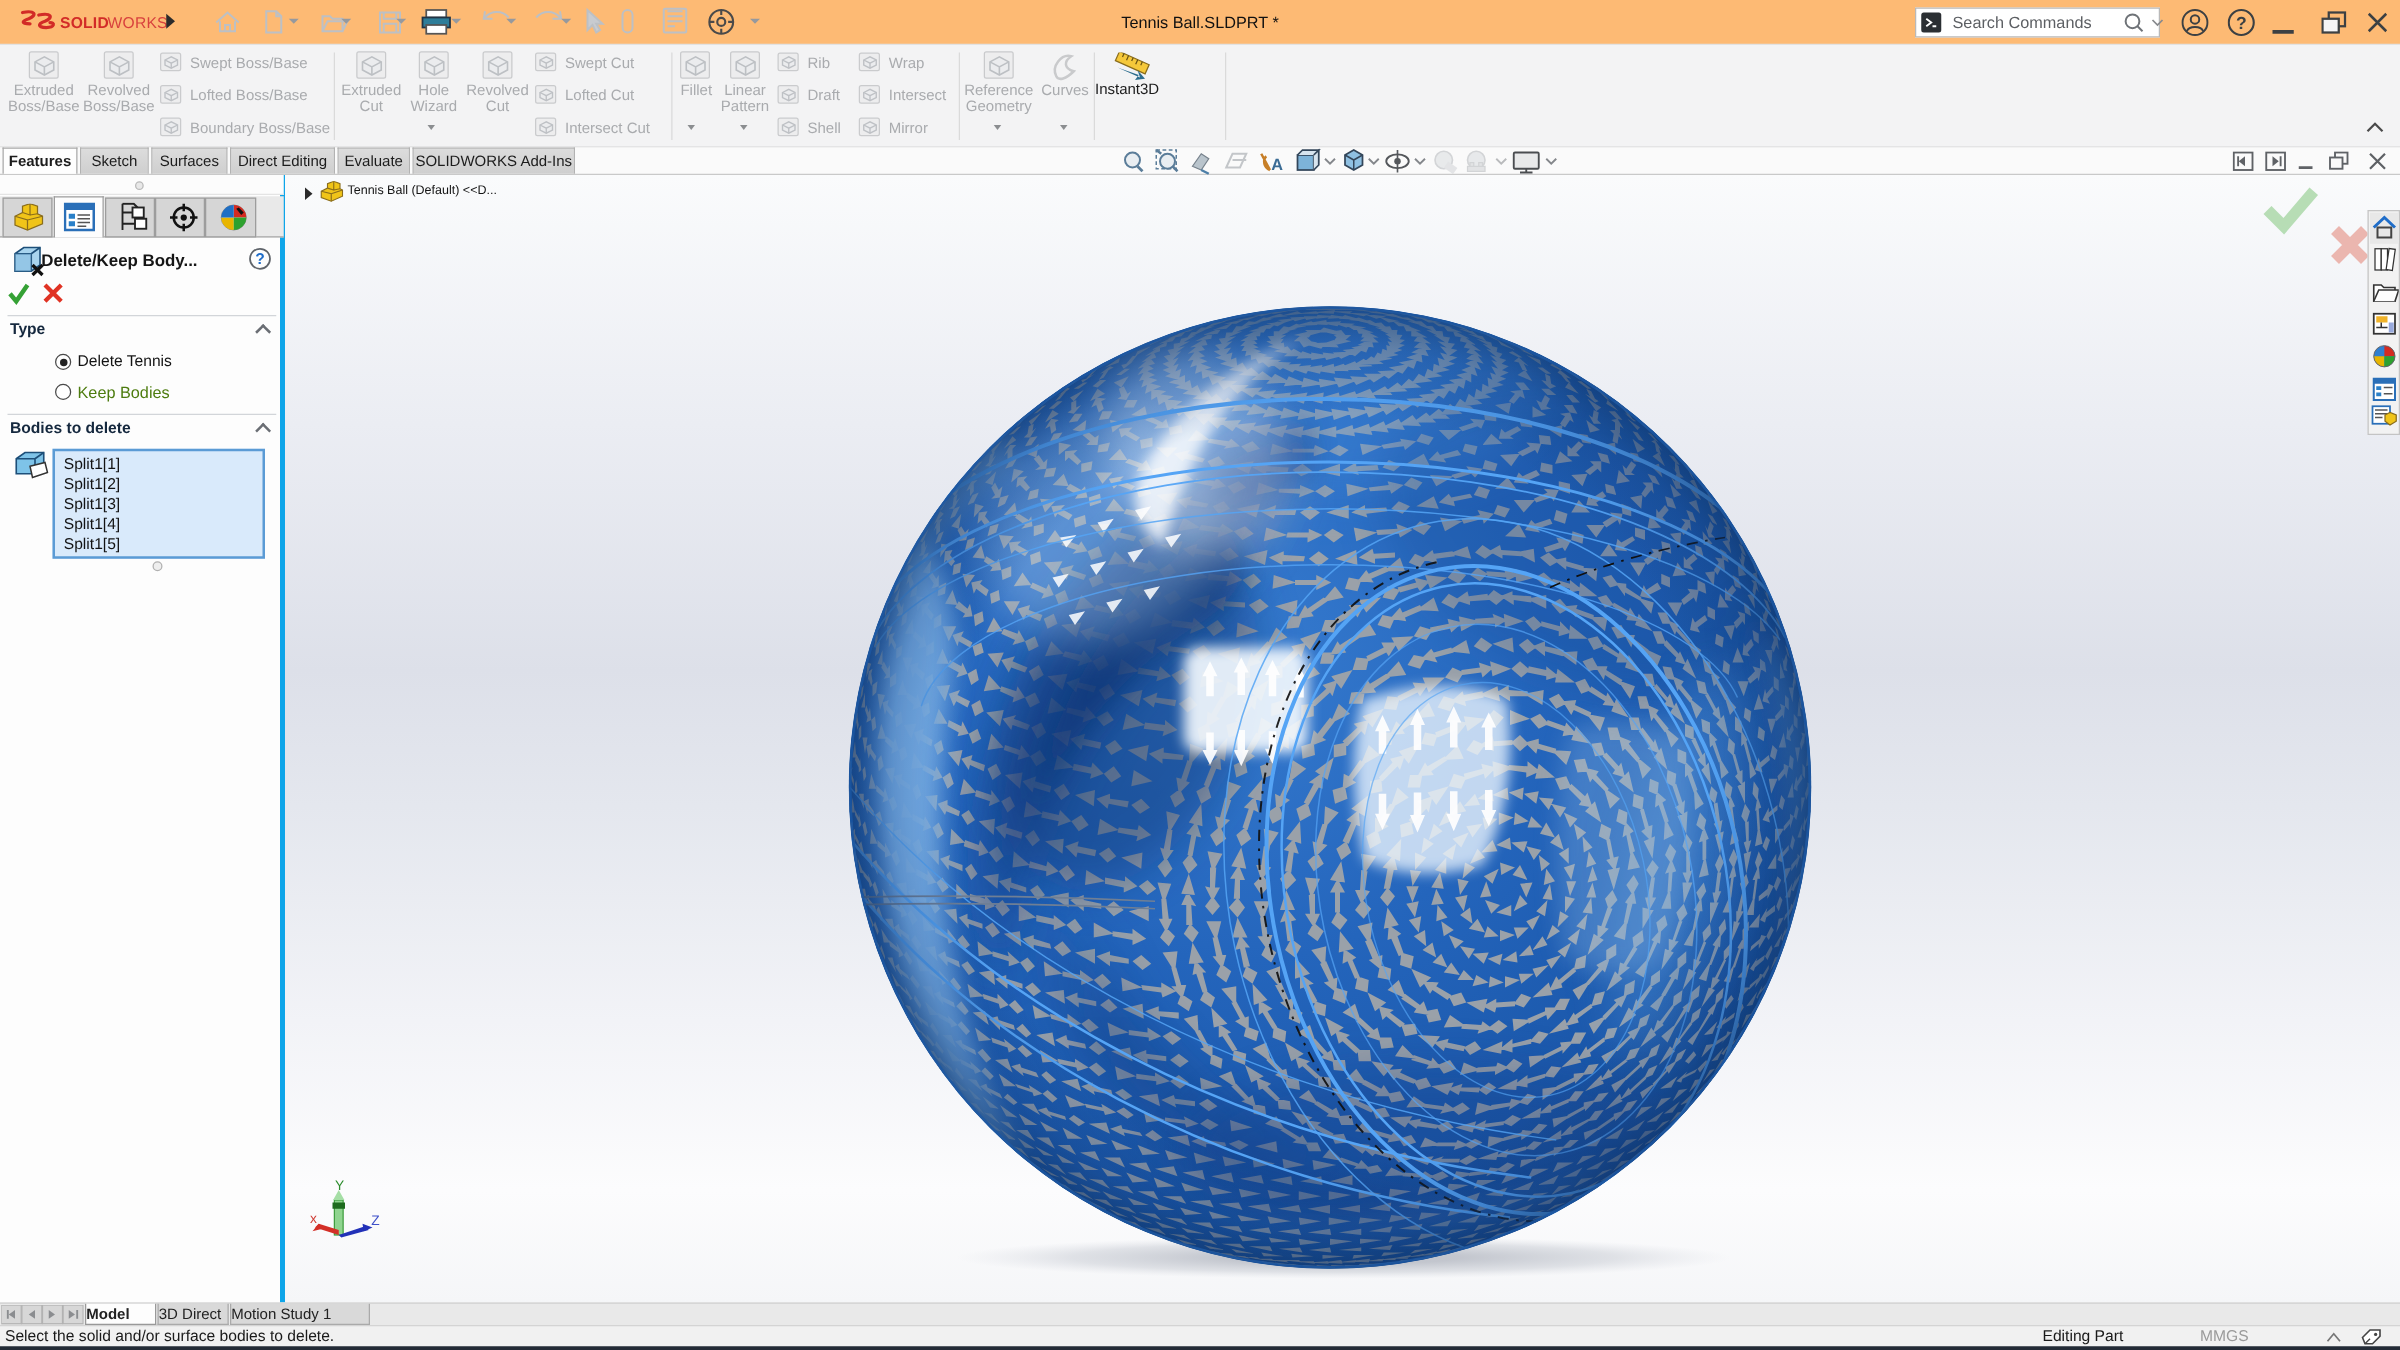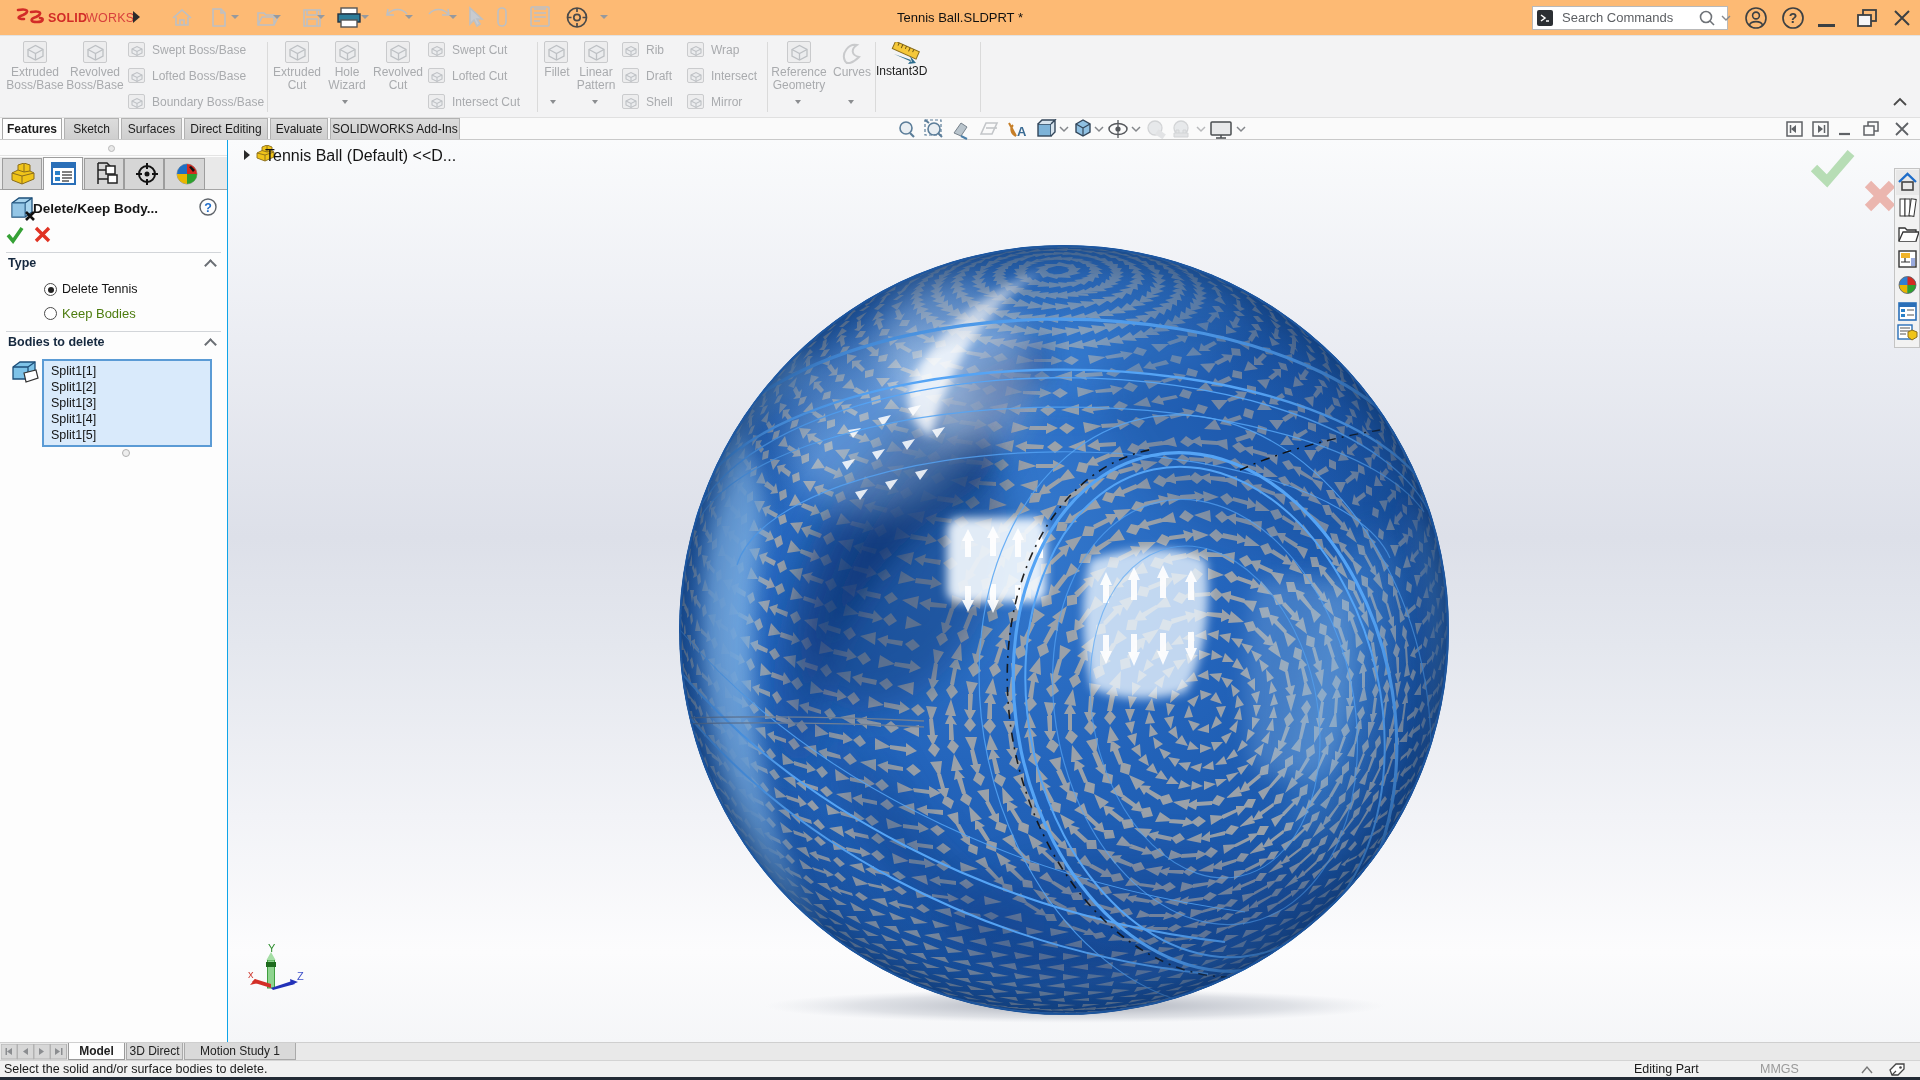--- a/index.html
+++ b/index.html
@@ -9,25 +9,25 @@
 #ribbon{position:absolute;left:0;top:36px;width:1920px;height:82px;background:#f3f3f4;border-bottom:1px solid #e0e0e0;}
 .rdiv{position:absolute;top:6px;height:70px;width:1px;background:#dadada;}
 .rlabel{position:absolute;color:#a9abae;font-size:12px;text-align:center;line-height:13px;}
 .rlabel2{position:absolute;color:#a9abae;font-size:12px;white-space:nowrap;}
 .ricon{position:absolute;width:24px;height:22px;border:1.5px solid #c9cacc;border-radius:2px;background:#ededee;}
 .riconS{position:absolute;width:17px;height:15px;border:1.5px solid #cacbcd;border-radius:2px;background:#ededee;}
 .drop{position:absolute;width:0;height:0;border-left:3.5px solid transparent;border-right:3.5px solid transparent;border-top:4px solid #8b8d90;}
 #tabrow{position:absolute;left:0;top:118px;width:1920px;height:22px;background:#fafafa;border-bottom:1px solid #c9c9c9;}
 .tab{position:absolute;top:0;height:21px;background:linear-gradient(#dcdcdc,#cfcfcf);border:1px solid #b2b2b2;border-bottom:none;color:#1c1c1c;font-size:12px;text-align:center;line-height:20px;}
 .tabactive{background:#fefefe;font-weight:bold;border-color:#a8a8a8;}
-#panel{position:absolute;left:0;top:140px;width:228px;height:902px;background:#fdfdfd;border-right:1px solid #0ea5e9;padding-left:47px;}
+#panel{position:absolute;left:0;top:140px;width:228px;height:902px;background:#fdfdfd;border-right:4px solid #0ea5e9;padding-left:47px;}
 #viewport{position:absolute;left:228px;top:140px;width:1692px;height:902px;
  background:linear-gradient(180deg,#fafbfc 0%,#ebedf3 22%,#dde0e9 44%,#e4e7ee 56%,#f2f3f7 75%,#fcfcfd 90%,#f5f6f8 100%);}
 #bottombar{position:absolute;left:0;top:1042px;width:1920px;height:18px;background:#e9e9e9;border-top:1px solid #cfcfcf;}
-.btab{position:absolute;top:0;height:17px;background:#d9d9d9;border:1px solid #aaa;border-top:none;color:#222;font-size:12px;text-align:center;line-height:16px;}
+.btab{position:absolute;top:0;height:17px;background:#d9d9d9;border:1px solid #aaa;border-top:none;color:#222;font-size:12px;line-height:16px;}
 #statusbar{position:absolute;left:0;top:1060px;width:1920px;height:17px;background:#f1f1f1;border-top:1px solid #d4d4d4;color:#1a1a1a;font-size:12.5px;}
 #darkstrip{position:absolute;left:0;top:1077px;width:1920px;height:3px;background:#232b36;}
 .hdr{color:#15283e;font-weight:bold;font-size:12.5px;}
 .chev{position:absolute;width:9px;height:9px;border-left:2px solid #6a6e74;border-top:2px solid #6a6e74;transform:rotate(45deg);}
 .sep{position:absolute;left:6px;width:215px;height:1px;background:#d2d5d9;}
 .radio{position:absolute;width:13px;height:13px;border:1px solid #4a4a4a;border-radius:50%;background:#fff;}
 </style></head>
 <body>
 
 <div id="titlebar">
@@ -515,21 +515,21 @@
 
  </svg>
 
  <svg class="abs" style="left:13px;top:8px" width="40" height="22">
       <path d="M3 2 L9 7 L3 12 z" fill="#2a2a2a"></path>
     </svg>
  <svg class="abs" style="left:27px;top:5px" width="20" height="19" viewBox="0 0 20 19">
   <path d="M2 8 L7 5.5 L7 2 L12 0 L17 2 L17 6 L19 7 L19 12 L10 16 L2 13 z" fill="#f0c419" stroke="#8a6d1c" stroke-width="0.9"></path>
   <path d="M7 5.5 L12 7 L12 0 M12 7 L17 6 M2 8 L10 10 L10 16 M10 10 L19 7" fill="none" stroke="#8a6d1c" stroke-width="0.9"></path>
  </svg>
- <div class="abs" style="left:37px;top:7px;font-size:16px;color:#141414;">Tennis Ball (Default) &lt;&lt;D...</div>
+ <div class="abs" style="left:50px;top:7px;font-size:10px;color:#141414;">Tennis Ball (Default) &lt;&lt;D...</div>
 
  <svg class="abs" style="left:1576px;top:8px" width="120" height="80" viewBox="0 0 120 80">
   <path d="M10 20 L23 33 L47 5" fill="none" stroke="#a6d6a4" stroke-width="9" opacity="0.8"></path>
   <path d="M64 36 L88 60 M88 36 L64 60" stroke="#eaaba3" stroke-width="9" opacity="0.85"></path>
  </svg>
 
  <div class="abs" style="left:1666px;top:28px;width:26px;height:180px;background:#f2f2f2;border:1px solid #c4c4c4;"></div>
  <svg class="abs" style="left:1668px;top:30px" width="23" height="176" viewBox="0 0 23 176">
   <rect x="0" y="0" width="23" height="25" fill="#e8e8e8"></rect>
   <path d="M3 12 L11.5 4 L20 12" fill="none" stroke="#1f6dc9" stroke-width="2.4"></path>

